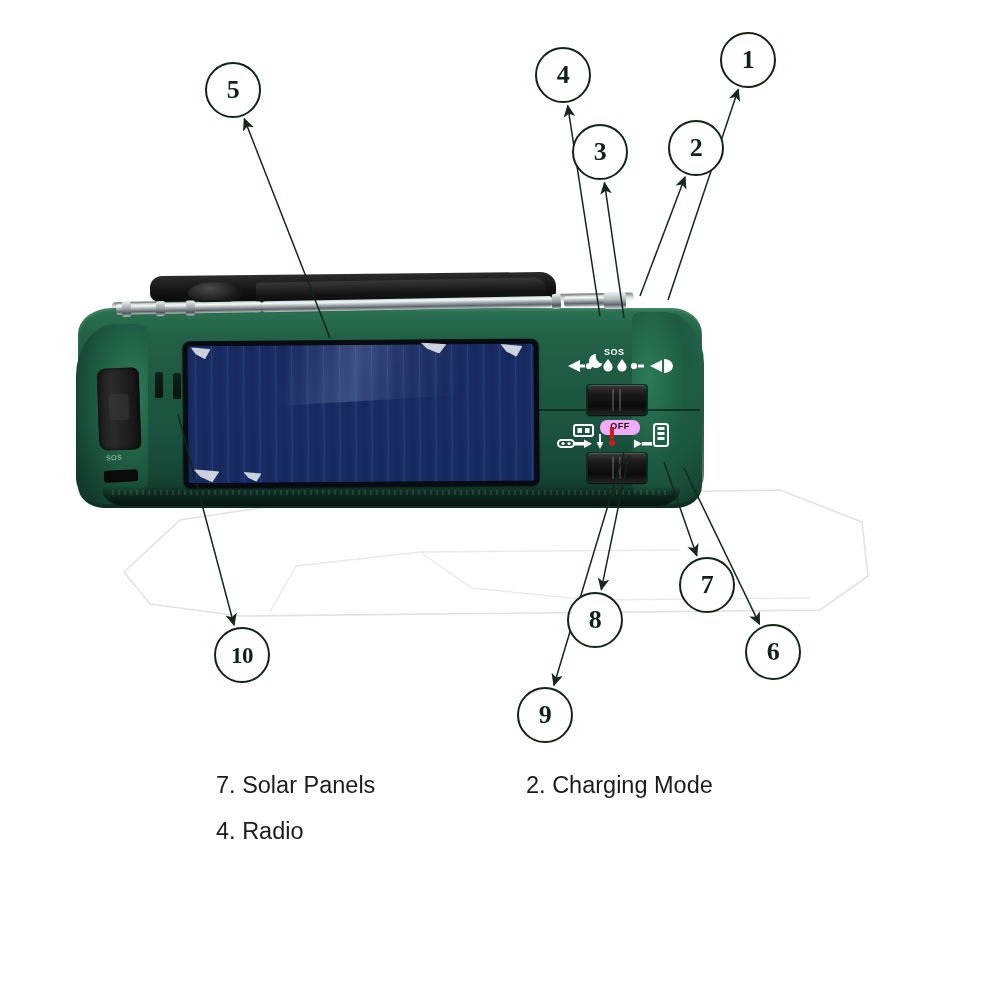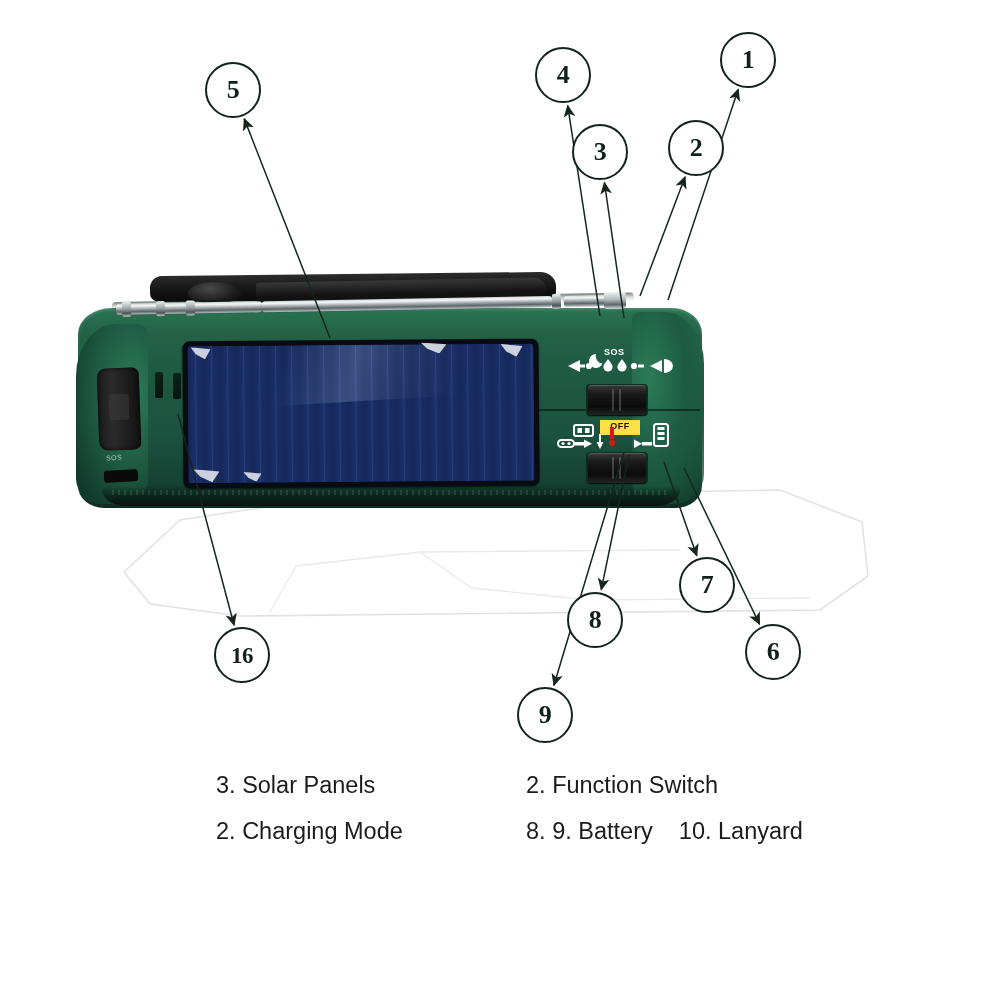--- a/index.html
+++ b/index.html
@@ -333,22 +333,22 @@
   .sos-badge {
     position: absolute;
     font-family: "Liberation Sans", sans-serif;
     font-size: 9px;
     font-weight: 700;
     color: #ffffff;
     letter-spacing: 0.5px;
   }
   .red-pill {
     position: absolute;
-    background: #fde047;
-    border-radius: 0;
+    background: #f0abfc;
+    border-radius: 7px;
   }
   .red-pill span {
     position: absolute;
     left: 0; right: 0; top: 1px;
     text-align: center;
     font-size: 9px;
     font-weight: 700;
     color: #2a0806;
     letter-spacing: .5px;
     font-family: "Liberation Sans", sans-serif;
@@ -527,24 +527,23 @@
       <div class="callout" style="left: 707px; top: 585px;">
         <span>7</span>
       </div>
       <div class="callout" style="left: 595px; top: 620px;">
         <span>8</span>
       </div>
       <div class="callout" style="left: 545px; top: 715px;">
         <span>9</span>
       </div>
       <div class="callout wide" style="left: 242px; top: 655px;">
-        <span>16</span>
+        <span>10</span>
       </div>
     </div>
 
   <div id="captions">
-      <div class="cap">3. Solar Panels</div>
-      <div class="cap">2. Function Switch</div>
+      <div class="cap">7. Solar Panels</div>
       <div class="cap">2. Charging Mode</div>
-      <div class="cap">8. 9. Battery    10. Lanyard</div>
+      <div class="cap">4. Radio</div>
     </div>
 
 </div>
 
 </body></html>

